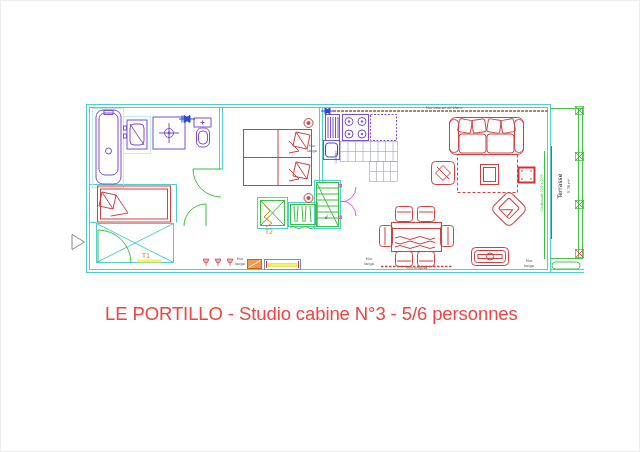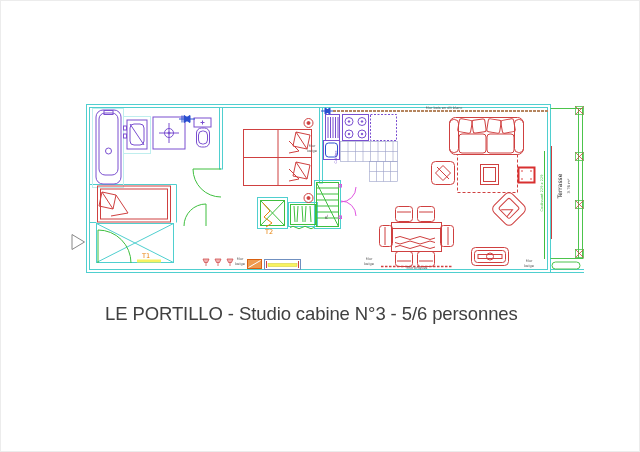--- a/index.html
+++ b/index.html
@@ -1,19 +1,19 @@
 <!DOCTYPE html>
 <html><head>
 <meta charset="utf-8">
 <style>
   html,body{margin:0;padding:0;background:#ffffff;}
   .page{position:relative;width:640px;height:452px;background:#ffffff;overflow:hidden;
         font-family:"DejaVu Sans",sans-serif;box-sizing:border-box;border:1px solid #ececec;}
   .caption{position:absolute;left:104px;top:302px;font-family:"Liberation Sans",sans-serif;
-           font-size:18.5px;color:#404040;letter-spacing:-0.1px;white-space:nowrap;}
+           font-size:18.5px;color:#ef4444;letter-spacing:-0.1px;white-space:nowrap;}
   svg text{font-family:"DejaVu Sans",sans-serif;}
 </style>
 </head>
 <body>
 
 <div class="page">
 
 <svg width="640" height="452" viewBox="0 0 640 452" xmlns="http://www.w3.org/2000/svg">
 
   <g stroke="#4fcfcf" fill="none" stroke-width="1">

